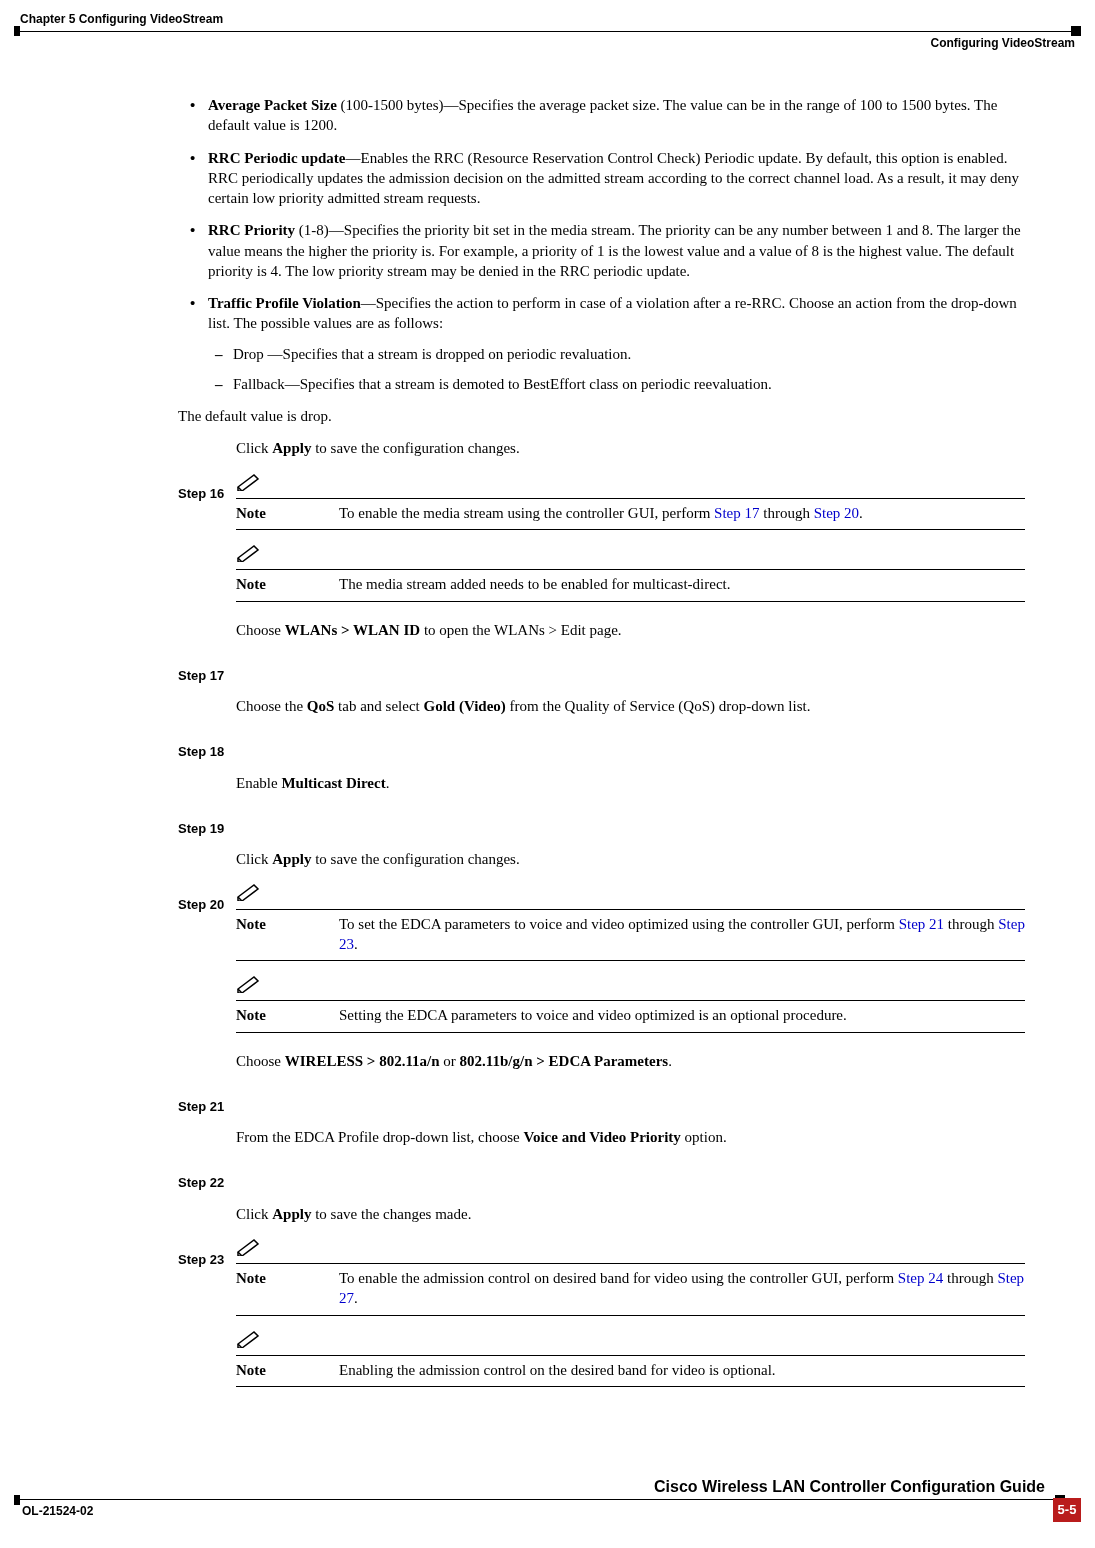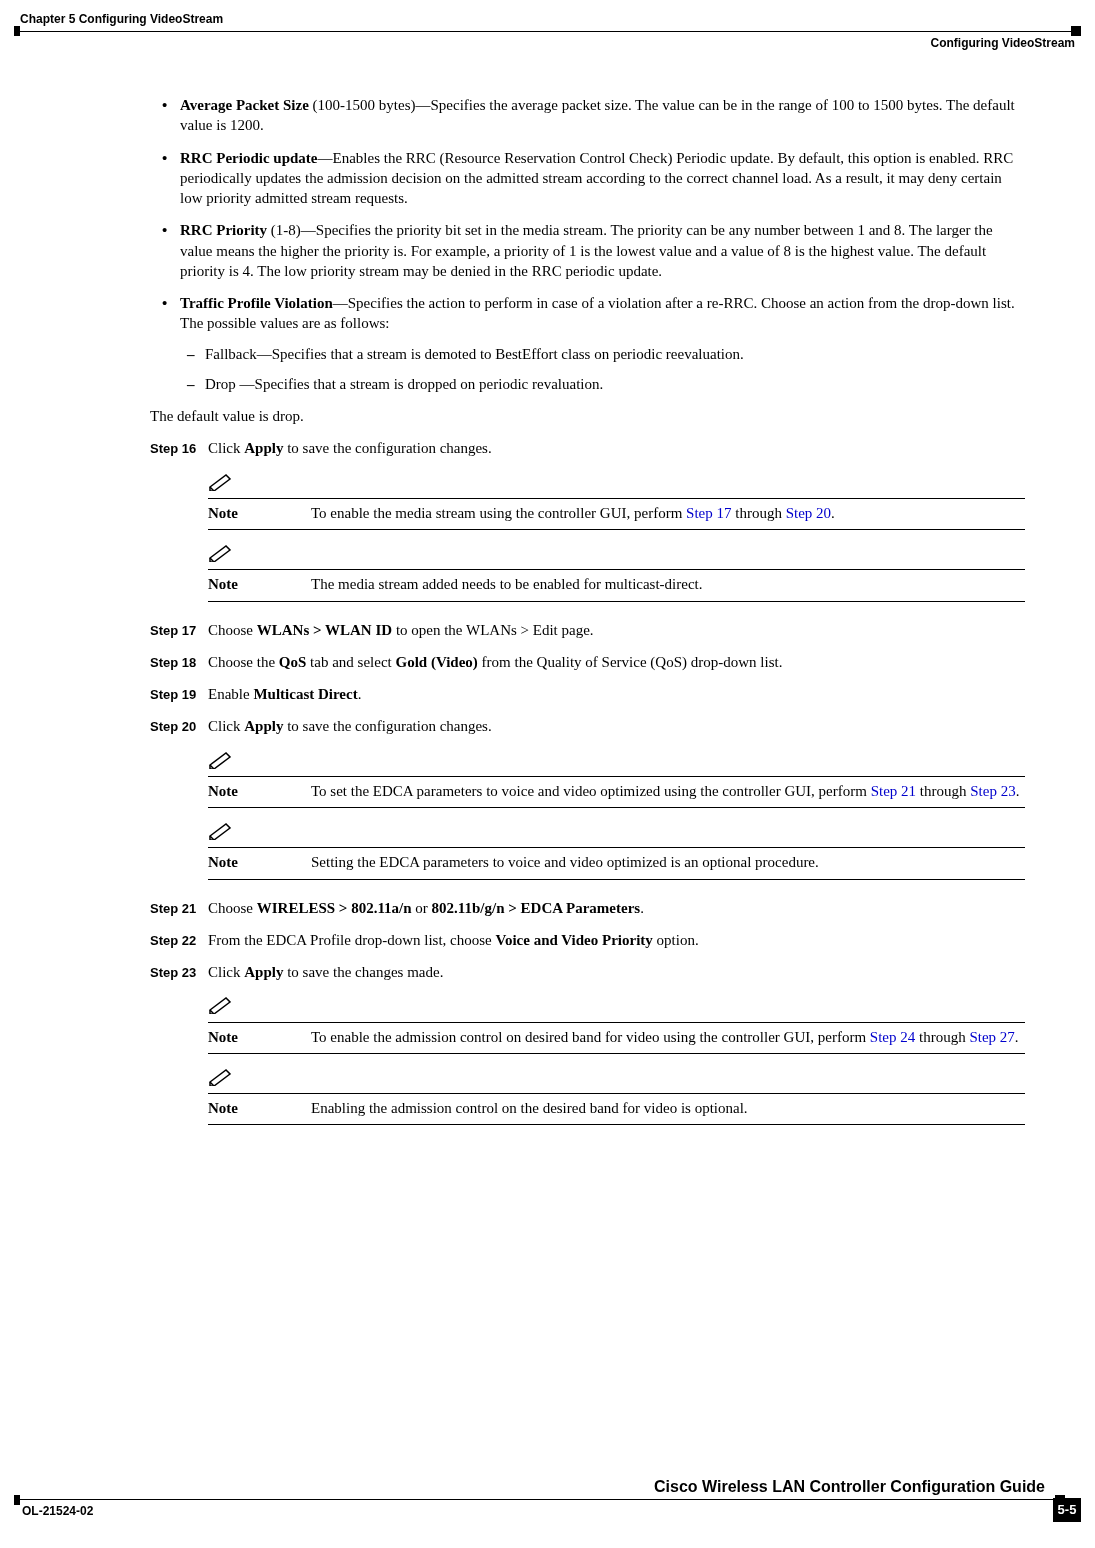--- a/index.html
+++ b/index.html
@@ -9,21 +9,21 @@
     padding: 0;
     width: 1095px;
     background: #fff;
     color: #000;
   }
   .page {
     position: relative;
     width: 1095px;
     height: 1548px;
     box-sizing: border-box;
-    padding: 20px 40px 0 20px;
+    padding: 20px 40px 0 48px;
   }
   .header-line-left {
     position: absolute;
     top: 26px;
     left: 14px;
     width: 6px;
     height: 10px;
     background: #000;
   }
   .header-line {
@@ -104,20 +104,21 @@
     margin-top: 12px;
     line-height: 1.35;
   }
   .step-label {
     font-family: Arial, Helvetica, sans-serif;
     font-weight: bold;
     font-size: 13px;
     width: 58px;
     flex-shrink: 0;
     padding-top: 2px;
+    margin-top: 45px;
   }
   .step-body {
     flex: 1;
   }
   .note-block {
     margin-left: 0;
     margin-top: 14px;
     margin-bottom: 6px;
   }
   .note-icon {
@@ -173,21 +174,21 @@
     position: absolute;
     bottom: 30px;
     left: 22px;
   }
   .footer-page-box {
     position: absolute;
     bottom: 26px;
     right: 14px;
     width: 28px;
     height: 24px;
-    background: #000000;
+    background: #b91c1c;
     color: #fff;
     font-family: Arial, Helvetica, sans-serif;
     font-weight: bold;
     font-size: 13px;
     text-align: center;
     line-height: 24px;
   }
   .footer-right-decoration {
     position: absolute;
     bottom: 43px;
@@ -217,22 +218,22 @@
       </li>
       <li>
         <span class="b">RRC Periodic update</span><span>—Enables the RRC (Resource Reservation Control Check) Periodic update. By default, this option is enabled. RRC periodically updates the admission decision on the admitted stream according to the correct channel load. As a result, it may deny certain low priority admitted stream requests.</span>
       </li>
       <li>
         <span class="b">RRC Priority</span><span> (1-8)—Specifies the priority bit set in the media stream. The priority can be any number between 1 and 8. The larger the value means the higher the priority is. For example, a priority of 1 is the lowest value and a value of 8 is the highest value. The default priority is 4. The low priority stream may be denied in the RRC periodic update.</span>
       </li>
       <li>
         <span class="b">Traffic Profile Violation</span><span>—Specifies the action to perform in case of a violation after a re-RRC. Choose an action from the drop-down list. The possible values are as follows:</span>
         <ul class="sub-bullets">
+          <li>Drop —Specifies that a stream is dropped on periodic revaluation.</li>
           <li>Fallback—Specifies that a stream is demoted to BestEffort class on periodic reevaluation.</li>
-          <li>Drop —Specifies that a stream is dropped on periodic revaluation.</li>
         </ul>
       </li>
     </ul>
 
     <div class="para">The default value is drop.</div>
 
     <div class="step-row">
       <div class="step-label">Step 16</div>
       <div class="step-body">
         <span>Click </span><span class="b">Apply</span><span> to save the configuration changes.</span>

